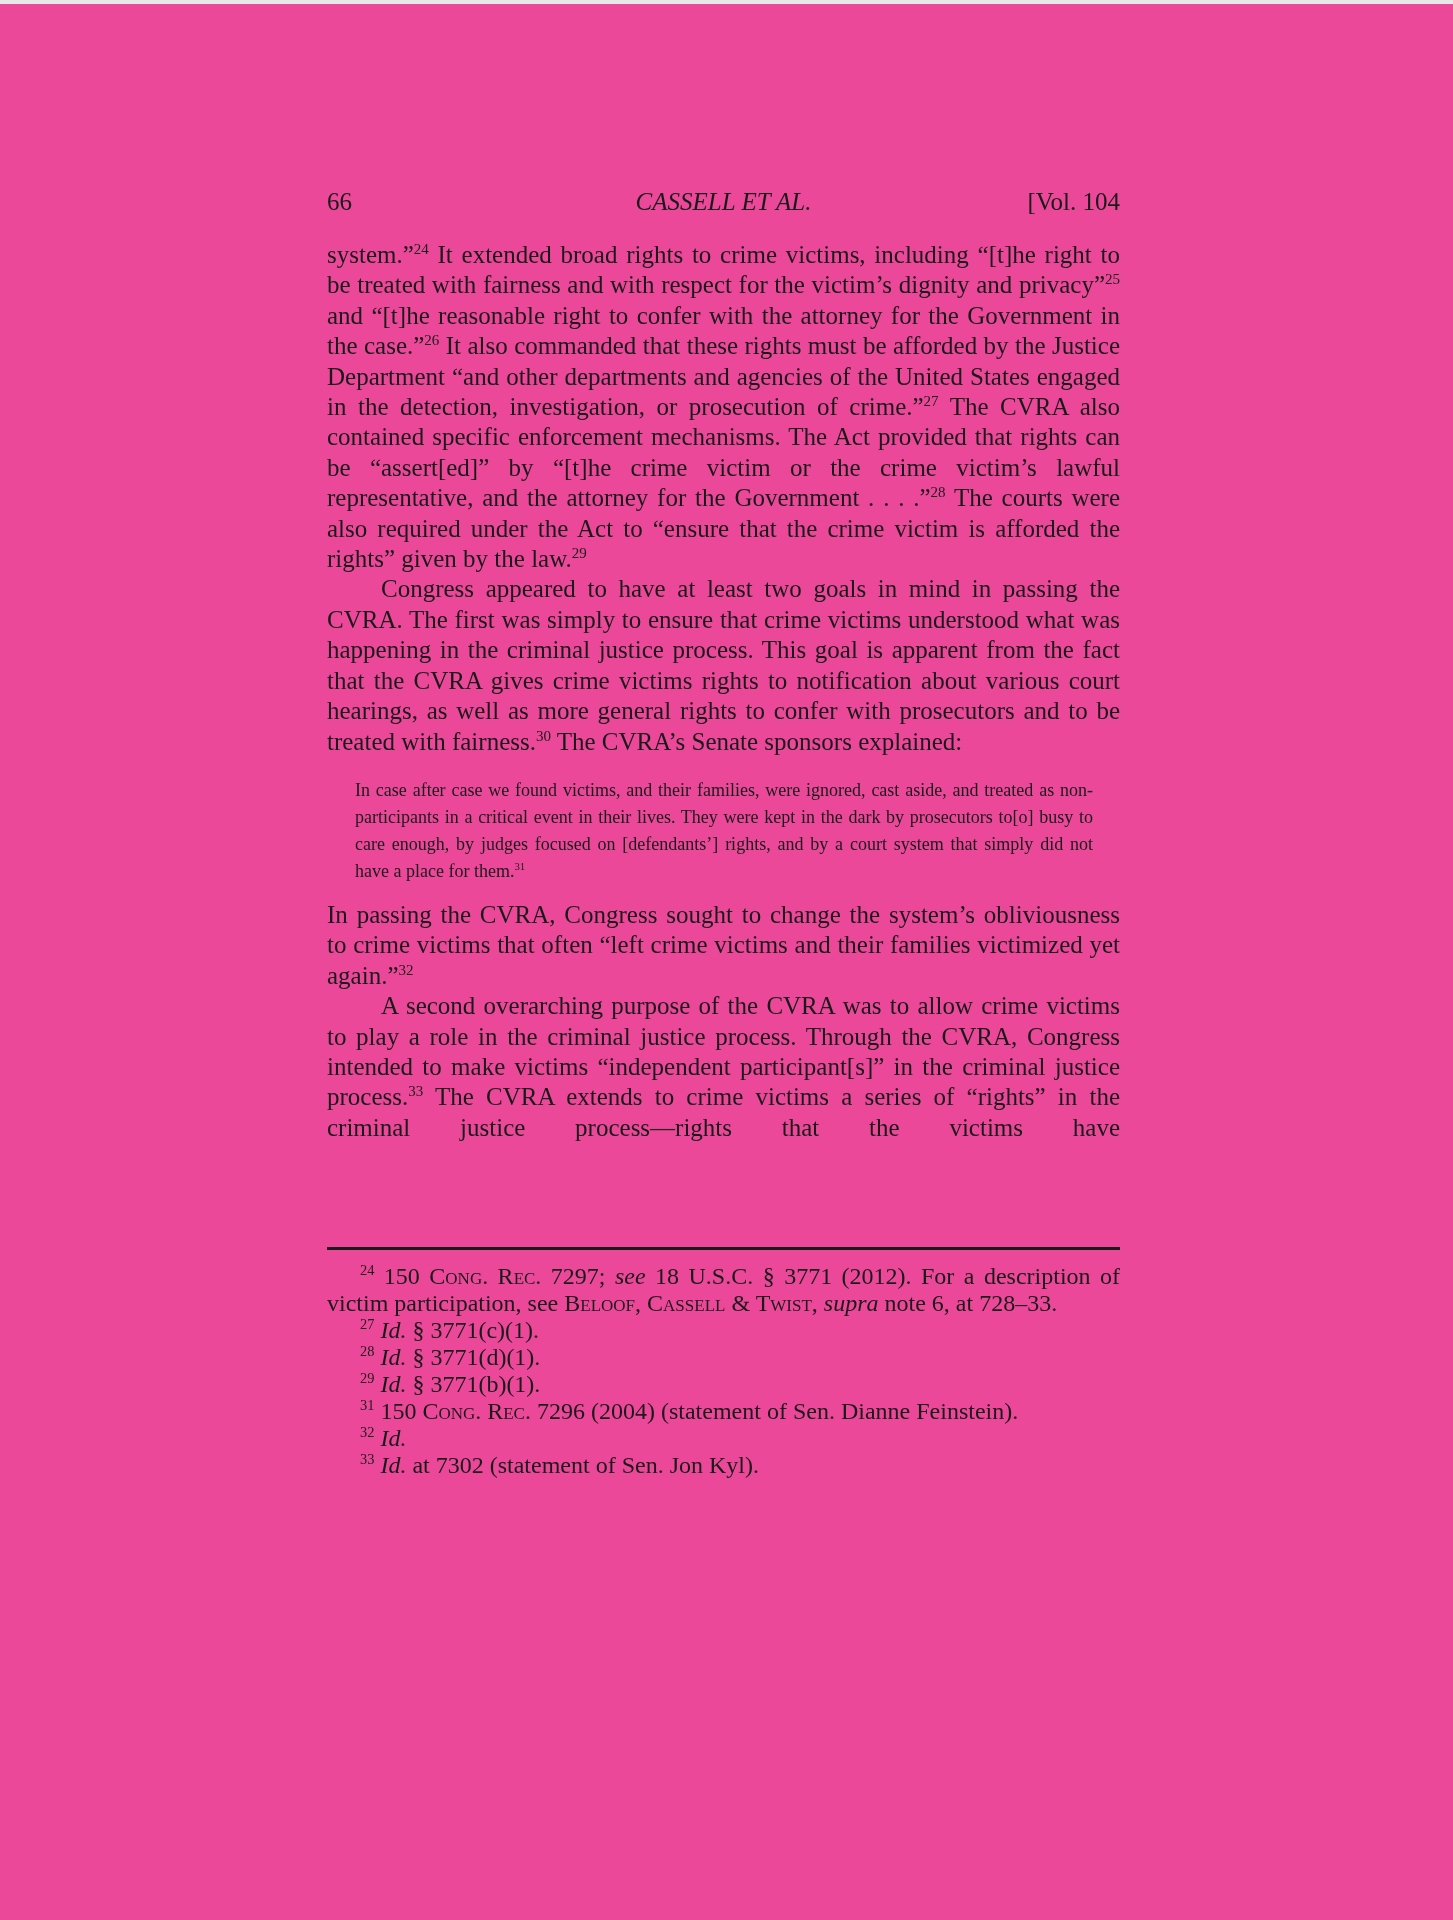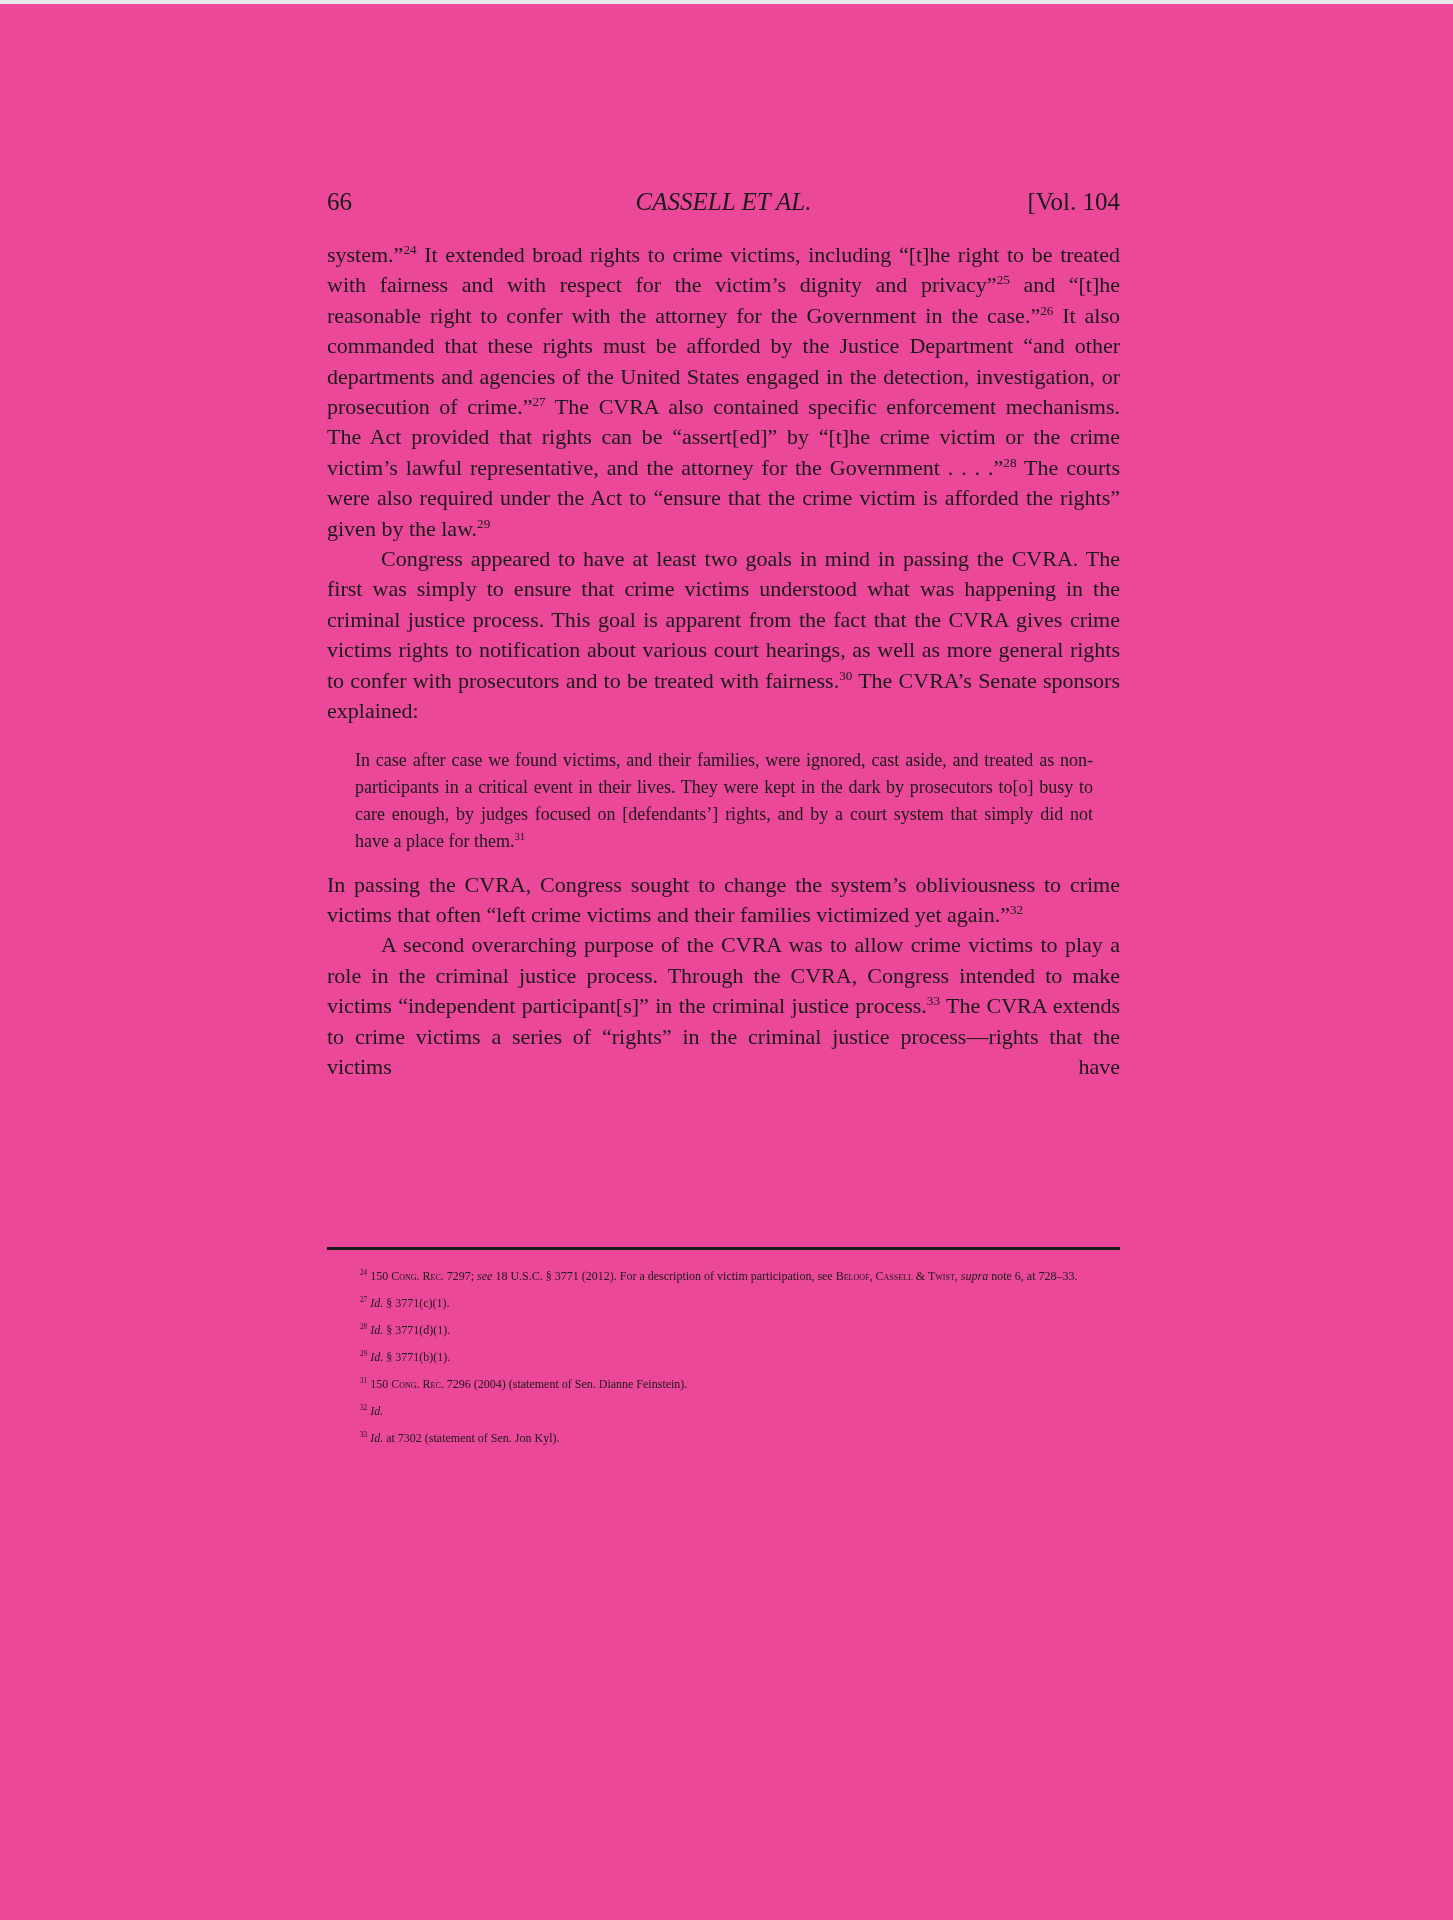--- a/index.html
+++ b/index.html
@@ -10,32 +10,32 @@
   }
   .running-header {
     position:absolute; left:327px; top:183px; width:793px;
     font-size:25px; line-height:30px;
   }
   .running-header .hl { position:absolute; left:0; top:0; }
   .running-header .hc { position:absolute; left:0; right:0; top:0; text-align:center; font-style:italic; }
   .running-header .hr { position:absolute; right:0; top:0; text-align:right; }
   .body-block { position:absolute; left:327px; top:236px; width:793px; }
   .body-block p.body {
-    margin:0; font-size:22px; line-height:30.4px; text-align:justify;
+    margin:0; font-size:25px; line-height:30.4px; text-align:justify;
   }
   .indent { text-indent:54px; }
   .jlast { text-align-last:justify; }
   p.quote {
     margin:20px 27px 15px 28px; font-size:18px; line-height:27px;
     text-align:justify;
   }
   .footnotes { position:absolute; left:327px; top:1243px; width:793px; }
   .fn-rule { height:3px; background:#1b1b1b; margin-bottom:13px; }
   p.footnote {
-    margin:0; font-size:12px; line-height:27px; text-align:justify;
+    margin:0; font-size:24px; line-height:27px; text-align:justify;
     text-indent:33px;
   }
   .sup { vertical-align:super; font-size:60%; line-height:0; }
   .i  { font-style:italic; }
   .sc { font-variant:small-caps; }
   .bates {
     position:absolute; top:1981px; right:13px;
     font-family:"Liberation Sans", sans-serif; font-size:27px;
     letter-spacing:0.5px; color:#1d1d1d;
   }

